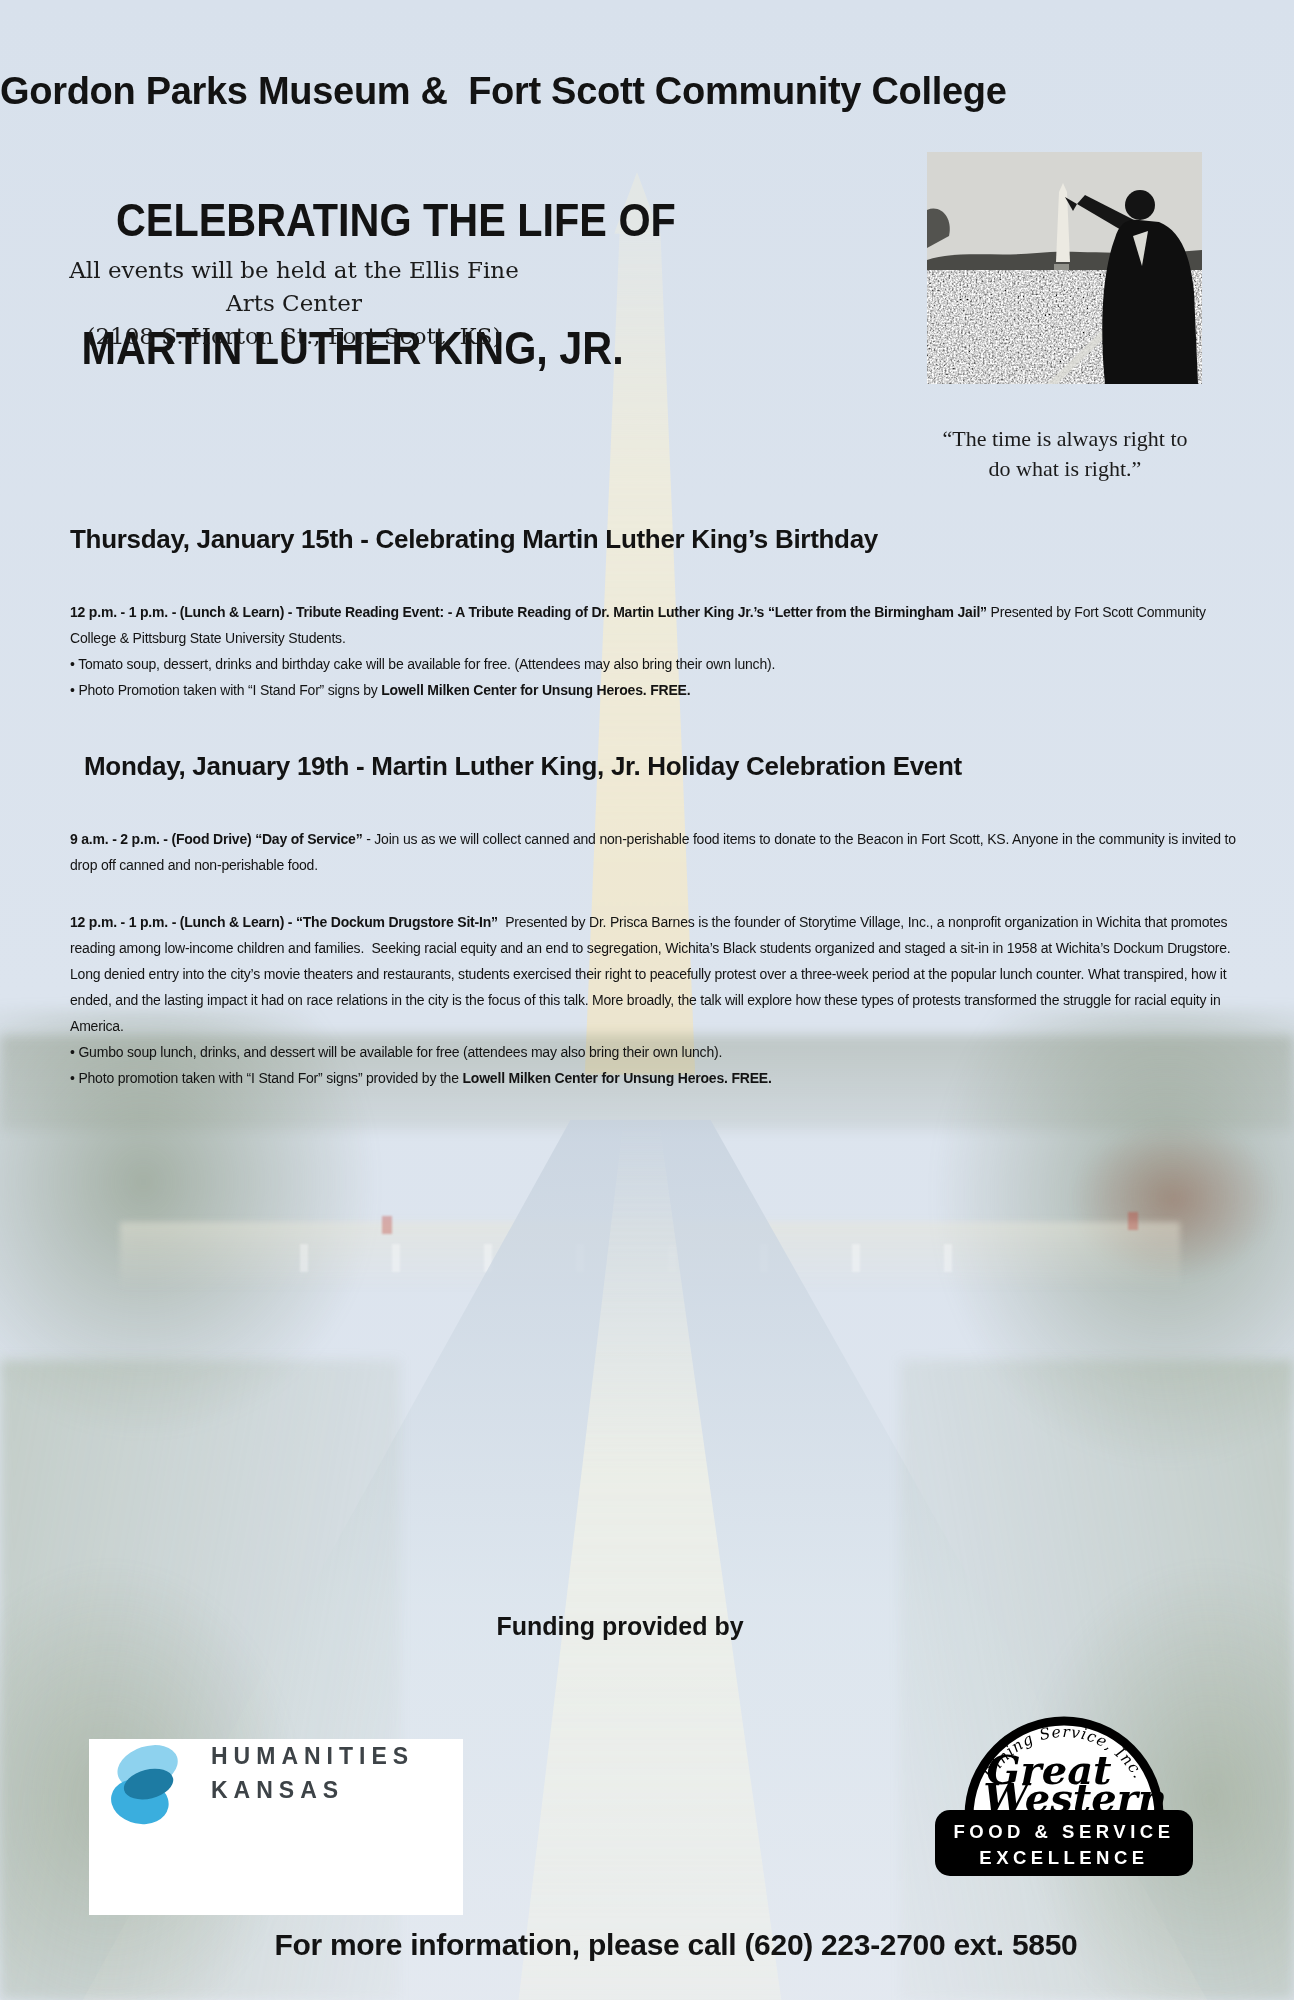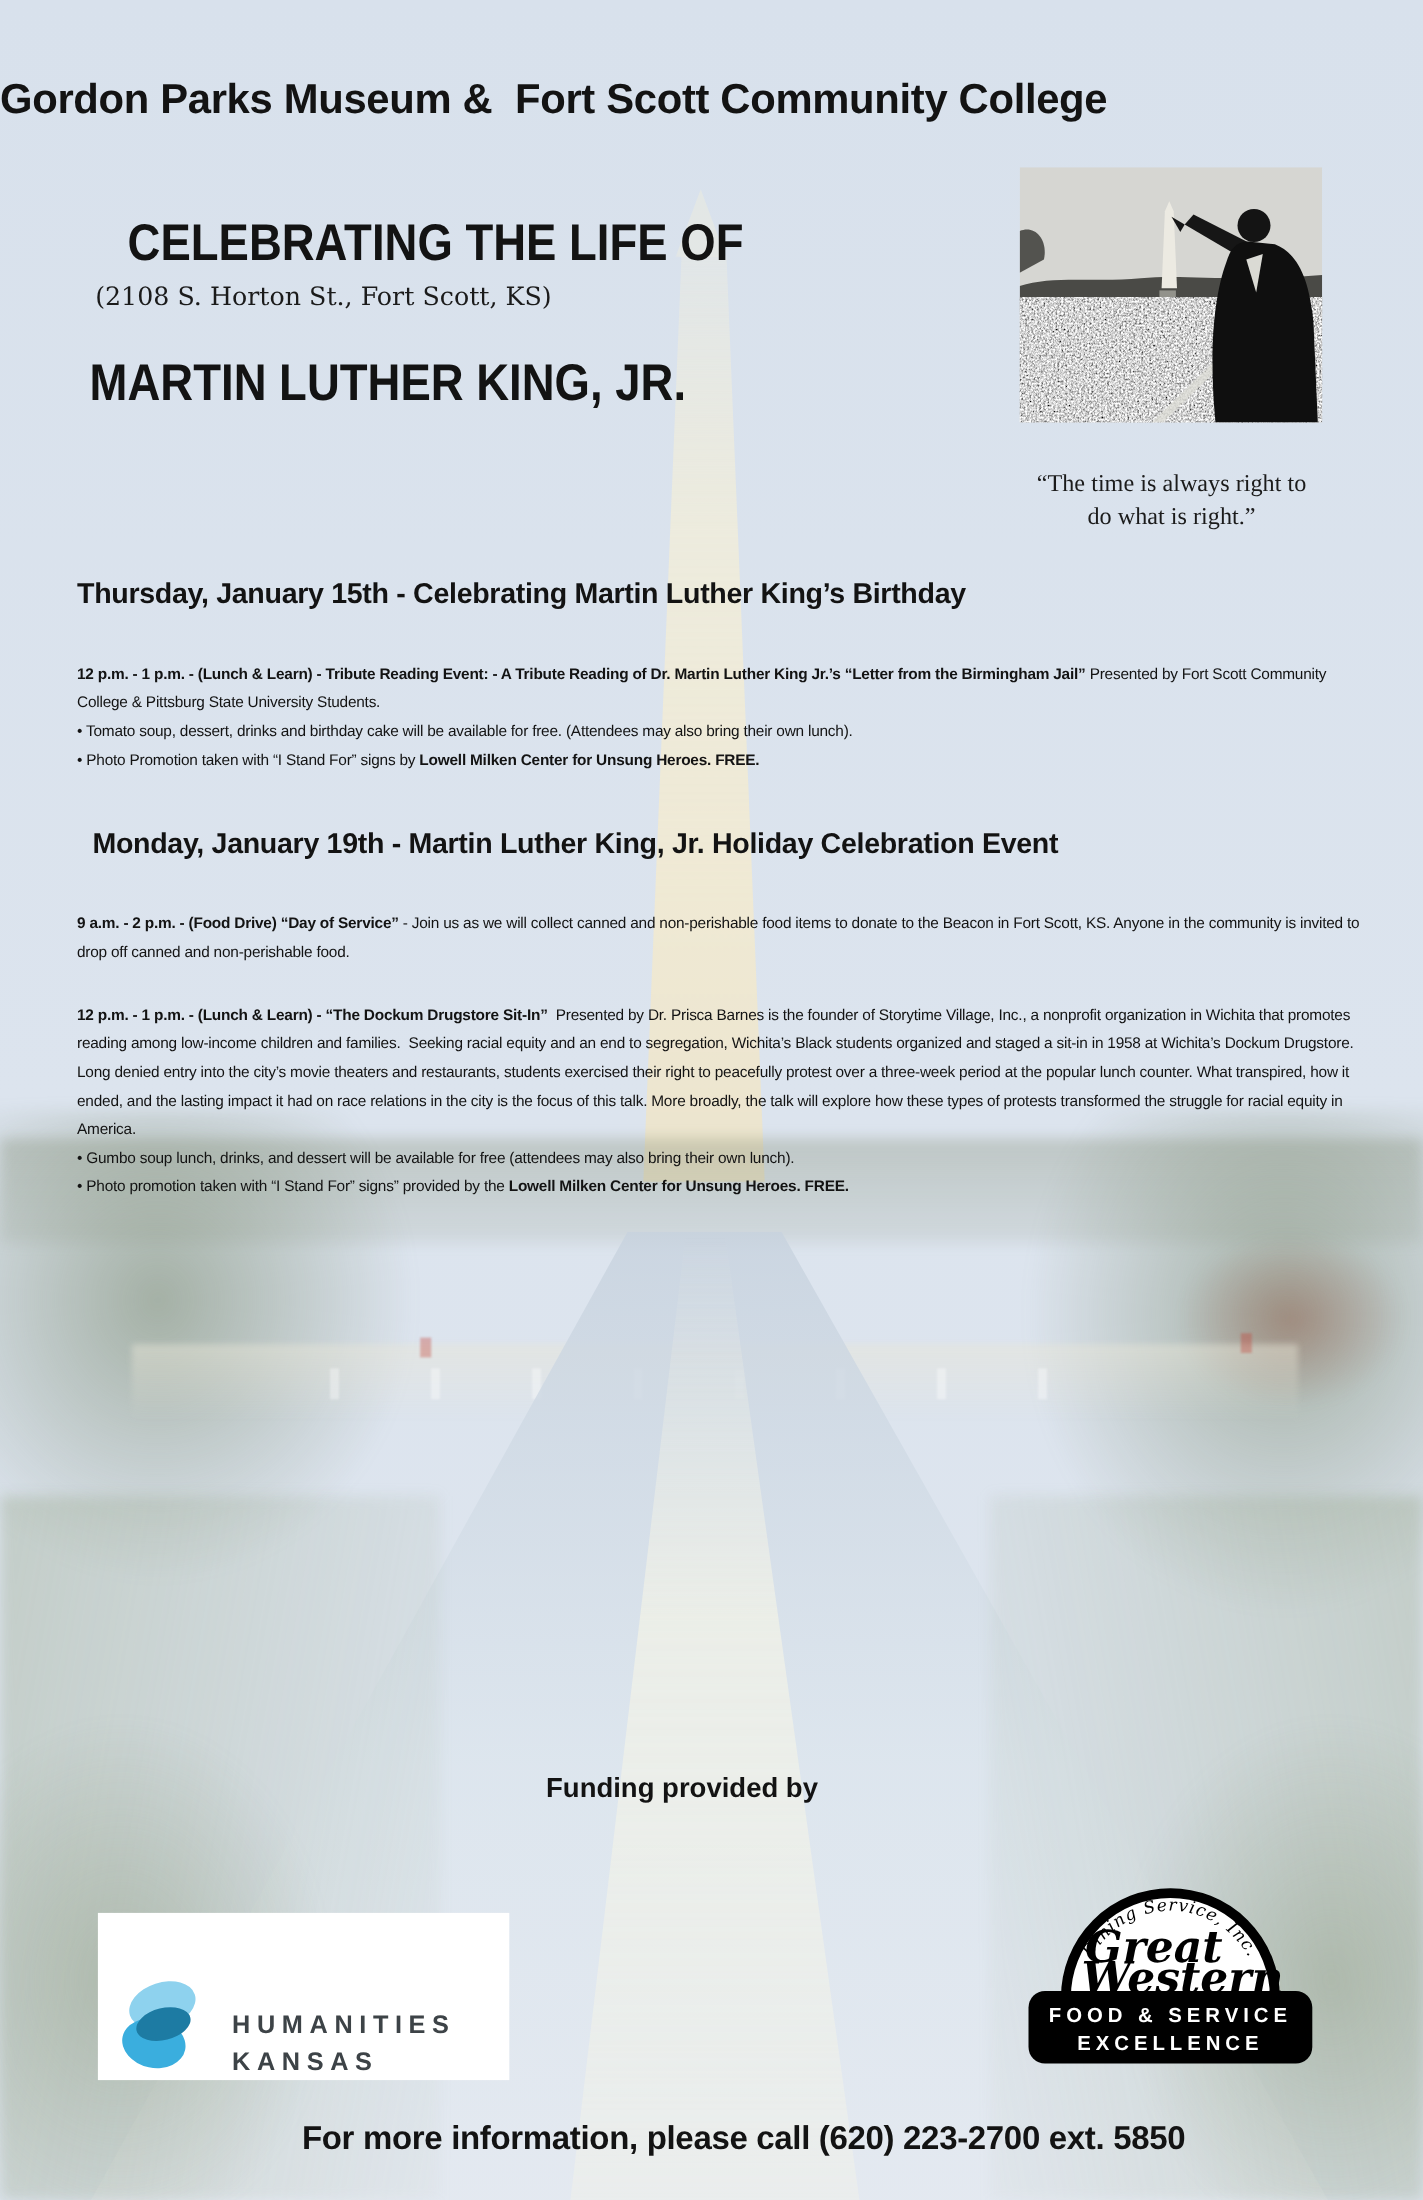--- a/index.html
+++ b/index.html
@@ -65,22 +65,22 @@
     white-space:pre-wrap; }
   .event-para.gap { margin-top:31px; }
   .b { font-weight:bold; }
 
   .funding { position:absolute; left:0; top:1612px; width:1240px; text-align:center;
     font-size:25px; font-weight:bold; }
   .footer { position:absolute; left:0; top:1928px; width:1276px; text-align:center;
     font-size:30px; font-weight:bold; letter-spacing:-.3px;margin-left:38px; }
 
   
-  .hk-box { position:absolute; left:89px; top:1739px; width:374px; height:152px;
-    background:#ffffff; display:flex; align-items:flex-end; }
+  .hk-box { position:absolute; left:89px; top:1739px; width:374px; height:176px;
+    background:#ffffff; display:flex; align-items:flex-start; }
   .hk-mark { margin-left:16px; flex:0 0 auto; }
   .hk-text { margin-left:14px; font-size:23px; font-weight:bold; letter-spacing:6px;
     line-height:34px; color:#3d4347; }
   .gw { position:absolute; left:933px; top:1698px; width:262px; height:182px; }
 </style>
 </head>
 <body>
 
 <div class="poster">
 
@@ -100,20 +100,21 @@
   <div class="bg bg-lawn-right"></div>
   <div class="bg bg-trees-bl"></div>
   <div class="bg bg-trees-br"></div>
 
   <div class="org-line">Gordon Parks Museum &amp;  Fort Scott Community College</div>
   <div class="title">
     <span class="l1">CELEBRATING THE LIFE OF</span>
     <span class="l2">MARTIN LUTHER KING, JR.</span>
   </div>
   <div class="venue">
+    <div>All events will be held at the Ellis Fine Arts Center</div>
     <div>(2108 S. Horton St., Fort Scott, KS)</div>
   </div>
 
   <div class="photo">
     <svg width="275" height="232" viewBox="0 0 275 232">
       <defs>
         <filter id="crowd-noise" x="0" y="0" width="100%" height="100%">
           <feTurbulence type="fractalNoise" baseFrequency="0.55" numOctaves="2" seed="7"></feTurbulence>
           <feColorMatrix type="saturate" values="0"></feColorMatrix>
           <feComponentTransfer>

